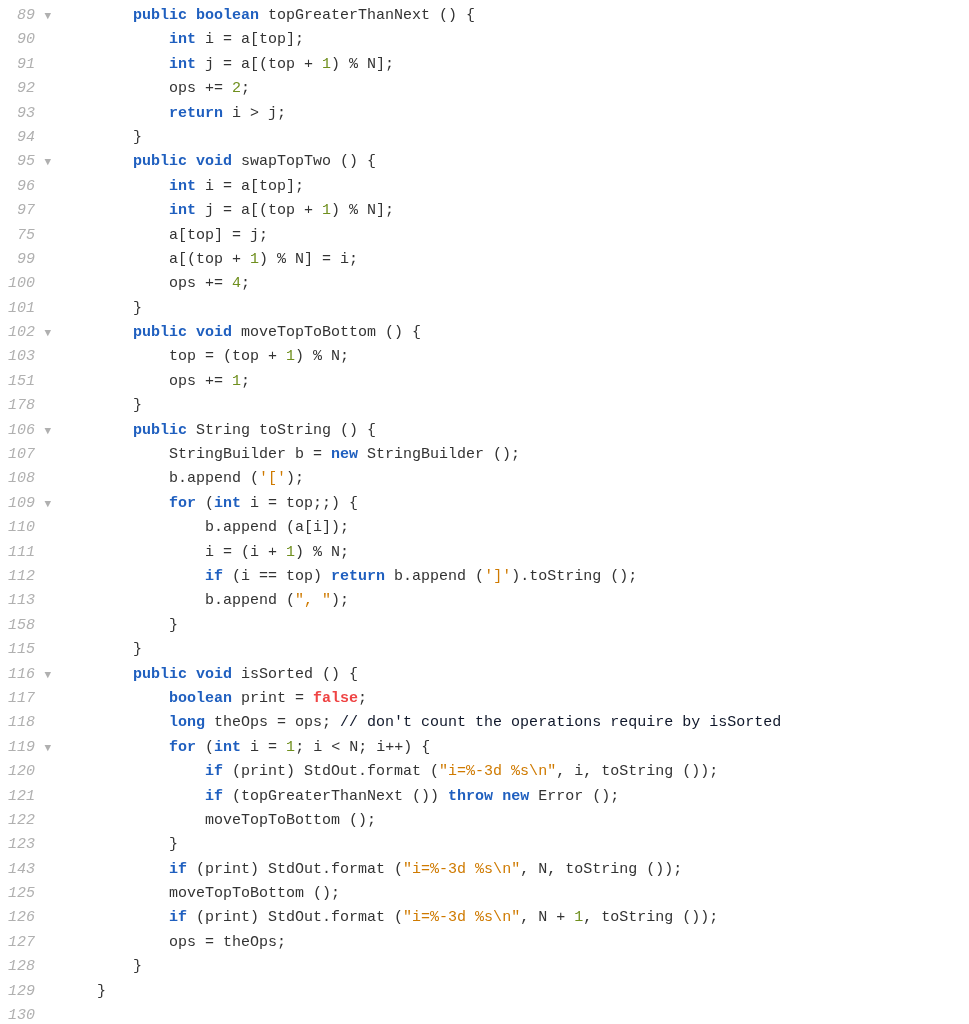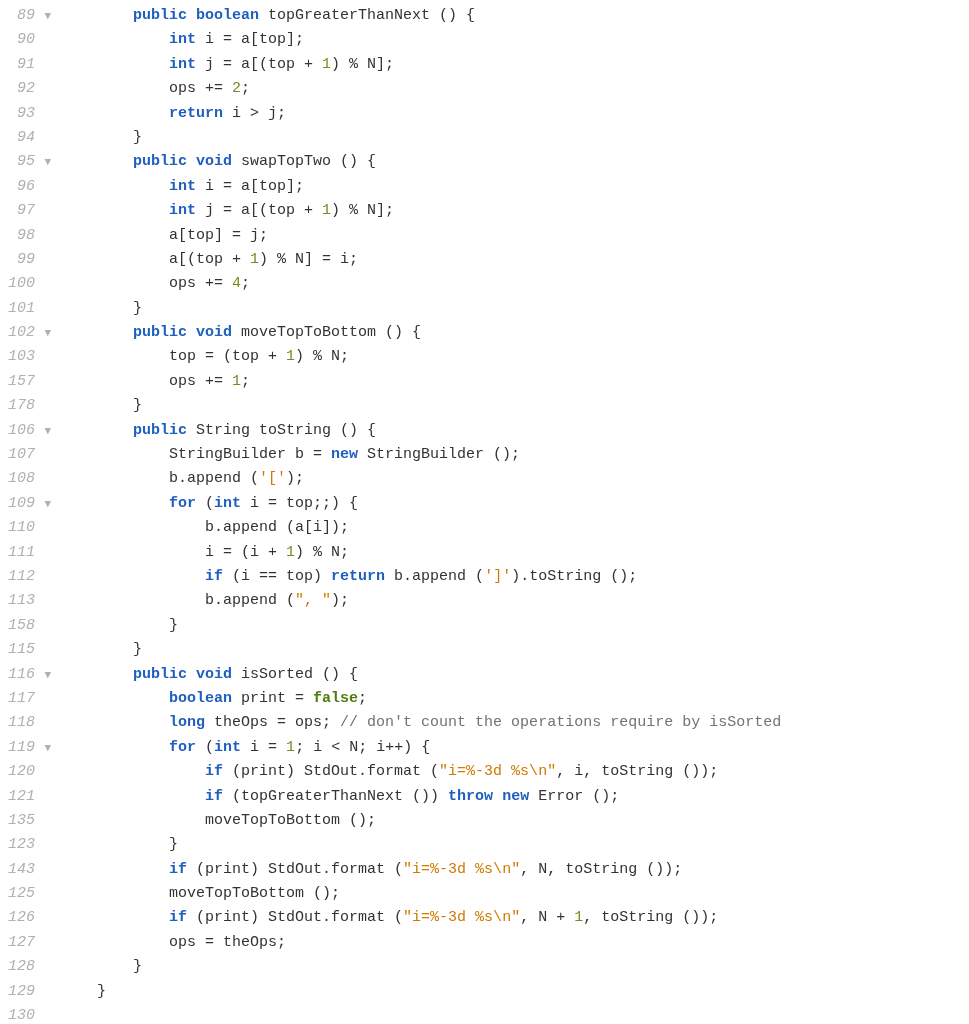--- a/index.html
+++ b/index.html
@@ -44,62 +44,62 @@
     white-space: pre;
   }
   .code .row {
     height: 24.4px;
   }
   
   .kw   { color: #1f5fbf; font-weight: 600; } 
   .num  { color: #6f8f1e; }
   .str  { color: #cf7a00; }
   .chr  { color: #cf7a00; }
-  .cmt  { color: #737373; }
-  .bool { color: #4d7c0f; font-weight: 600; }
+  .cmt  { color: #0f172a; }
+  .bool { color: #ef4444; font-weight: 600; }
 </style>
 </head>
 <body>
 
 <div class="editor">
   <div class="gutter" id="gutter">
       <div class="row"><span>89</span><span class="fold">▼</span></div>
       <div class="row"><span>90</span></div>
       <div class="row"><span>91</span></div>
       <div class="row"><span>92</span></div>
       <div class="row"><span>93</span></div>
       <div class="row"><span>94</span></div>
       <div class="row"><span>95</span><span class="fold">▼</span></div>
       <div class="row"><span>96</span></div>
       <div class="row"><span>97</span></div>
-      <div class="row"><span>98</span></div>
+      <div class="row"><span>75</span></div>
       <div class="row"><span>99</span></div>
       <div class="row"><span>100</span></div>
       <div class="row"><span>101</span></div>
       <div class="row"><span>102</span><span class="fold">▼</span></div>
       <div class="row"><span>103</span></div>
-      <div class="row"><span>157</span></div>
+      <div class="row"><span>151</span></div>
       <div class="row"><span>178</span></div>
       <div class="row"><span>106</span><span class="fold">▼</span></div>
       <div class="row"><span>107</span></div>
       <div class="row"><span>108</span></div>
       <div class="row"><span>109</span><span class="fold">▼</span></div>
       <div class="row"><span>110</span></div>
       <div class="row"><span>111</span></div>
       <div class="row"><span>112</span></div>
       <div class="row"><span>113</span></div>
       <div class="row"><span>158</span></div>
       <div class="row"><span>115</span></div>
       <div class="row"><span>116</span><span class="fold">▼</span></div>
       <div class="row"><span>117</span></div>
       <div class="row"><span>118</span></div>
       <div class="row"><span>119</span><span class="fold">▼</span></div>
       <div class="row"><span>120</span></div>
       <div class="row"><span>121</span></div>
-      <div class="row"><span>135</span></div>
+      <div class="row"><span>122</span></div>
       <div class="row"><span>123</span></div>
       <div class="row"><span>143</span></div>
       <div class="row"><span>125</span></div>
       <div class="row"><span>126</span></div>
       <div class="row"><span>127</span></div>
       <div class="row"><span>128</span></div>
       <div class="row"><span>129</span></div>
       <div class="row"><span>130</span></div>
     </div>
   <div class="code" id="code"><div class="row">        <span class="kw">public</span> <span class="kw">boolean</span> topGreaterThanNext () {</div><div class="row">            <span class="kw">int</span> i = a[top];</div><div class="row">            <span class="kw">int</span> j = a[(top + <span class="num">1</span>) % N];</div><div class="row">            ops += <span class="num">2</span>;</div><div class="row">            <span class="kw">return</span> i &gt; j;</div><div class="row">        }</div><div class="row">        <span class="kw">public</span> <span class="kw">void</span> swapTopTwo () {</div><div class="row">            <span class="kw">int</span> i = a[top];</div><div class="row">            <span class="kw">int</span> j = a[(top + <span class="num">1</span>) % N];</div><div class="row">            a[top] = j;</div><div class="row">            a[(top + <span class="num">1</span>) % N] = i;</div><div class="row">            ops += <span class="num">4</span>;</div><div class="row">        }</div><div class="row">        <span class="kw">public</span> <span class="kw">void</span> moveTopToBottom () {</div><div class="row">            top = (top + <span class="num">1</span>) % N;</div><div class="row">            ops += <span class="num">1</span>;</div><div class="row">        }</div><div class="row">        <span class="kw">public</span> String toString () {</div><div class="row">            StringBuilder b = <span class="kw">new</span> StringBuilder ();</div><div class="row">            b.append (<span class="chr">'['</span>);</div><div class="row">            <span class="kw">for</span> (<span class="kw">int</span> i = top;;) {</div><div class="row">                b.append (a[i]);</div><div class="row">                i = (i + <span class="num">1</span>) % N;</div><div class="row">                <span class="kw">if</span> (i == top) <span class="kw">return</span> b.append (<span class="chr">']'</span>).toString ();</div><div class="row">                b.append (<span class="str">", "</span>);</div><div class="row">            }</div><div class="row">        }</div><div class="row">        <span class="kw">public</span> <span class="kw">void</span> isSorted () {</div><div class="row">            <span class="kw">boolean</span> print = <span class="bool">false</span>;</div><div class="row">            <span class="kw">long</span> theOps = ops; <span class="cmt">// don't count the operations require by isSorted</span></div><div class="row">            <span class="kw">for</span> (<span class="kw">int</span> i = <span class="num">1</span>; i &lt; N; i++) {</div><div class="row">                <span class="kw">if</span> (print) StdOut.format (<span class="str">"i=%-3d %s\n"</span>, i, toString ());</div><div class="row">                <span class="kw">if</span> (topGreaterThanNext ()) <span class="kw">throw</span> <span class="kw">new</span> Error ();</div><div class="row">                moveTopToBottom ();</div><div class="row">            }</div><div class="row">            <span class="kw">if</span> (print) StdOut.format (<span class="str">"i=%-3d %s\n"</span>, N, toString ());</div><div class="row">            moveTopToBottom ();</div><div class="row">            <span class="kw">if</span> (print) StdOut.format (<span class="str">"i=%-3d %s\n"</span>, N + <span class="num">1</span>, toString ());</div><div class="row">            ops = theOps;</div><div class="row">        }</div><div class="row">    }</div><div class="row"></div></div>

